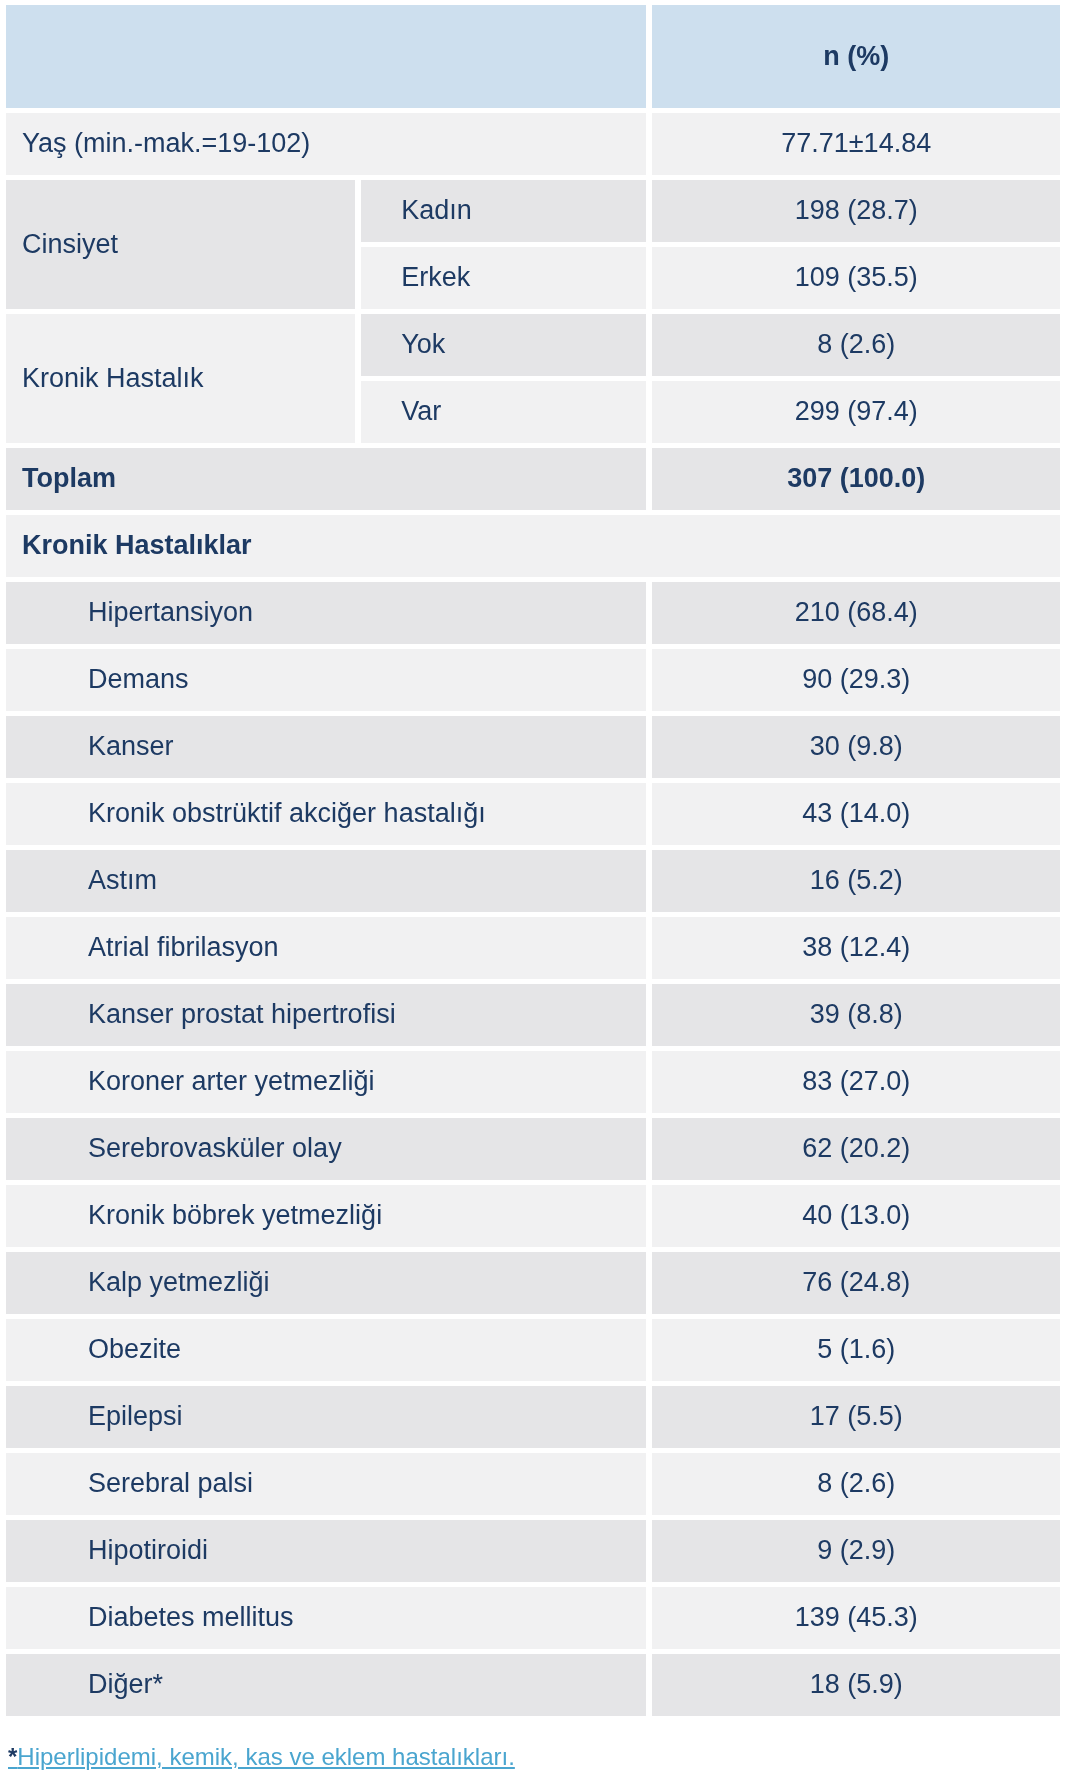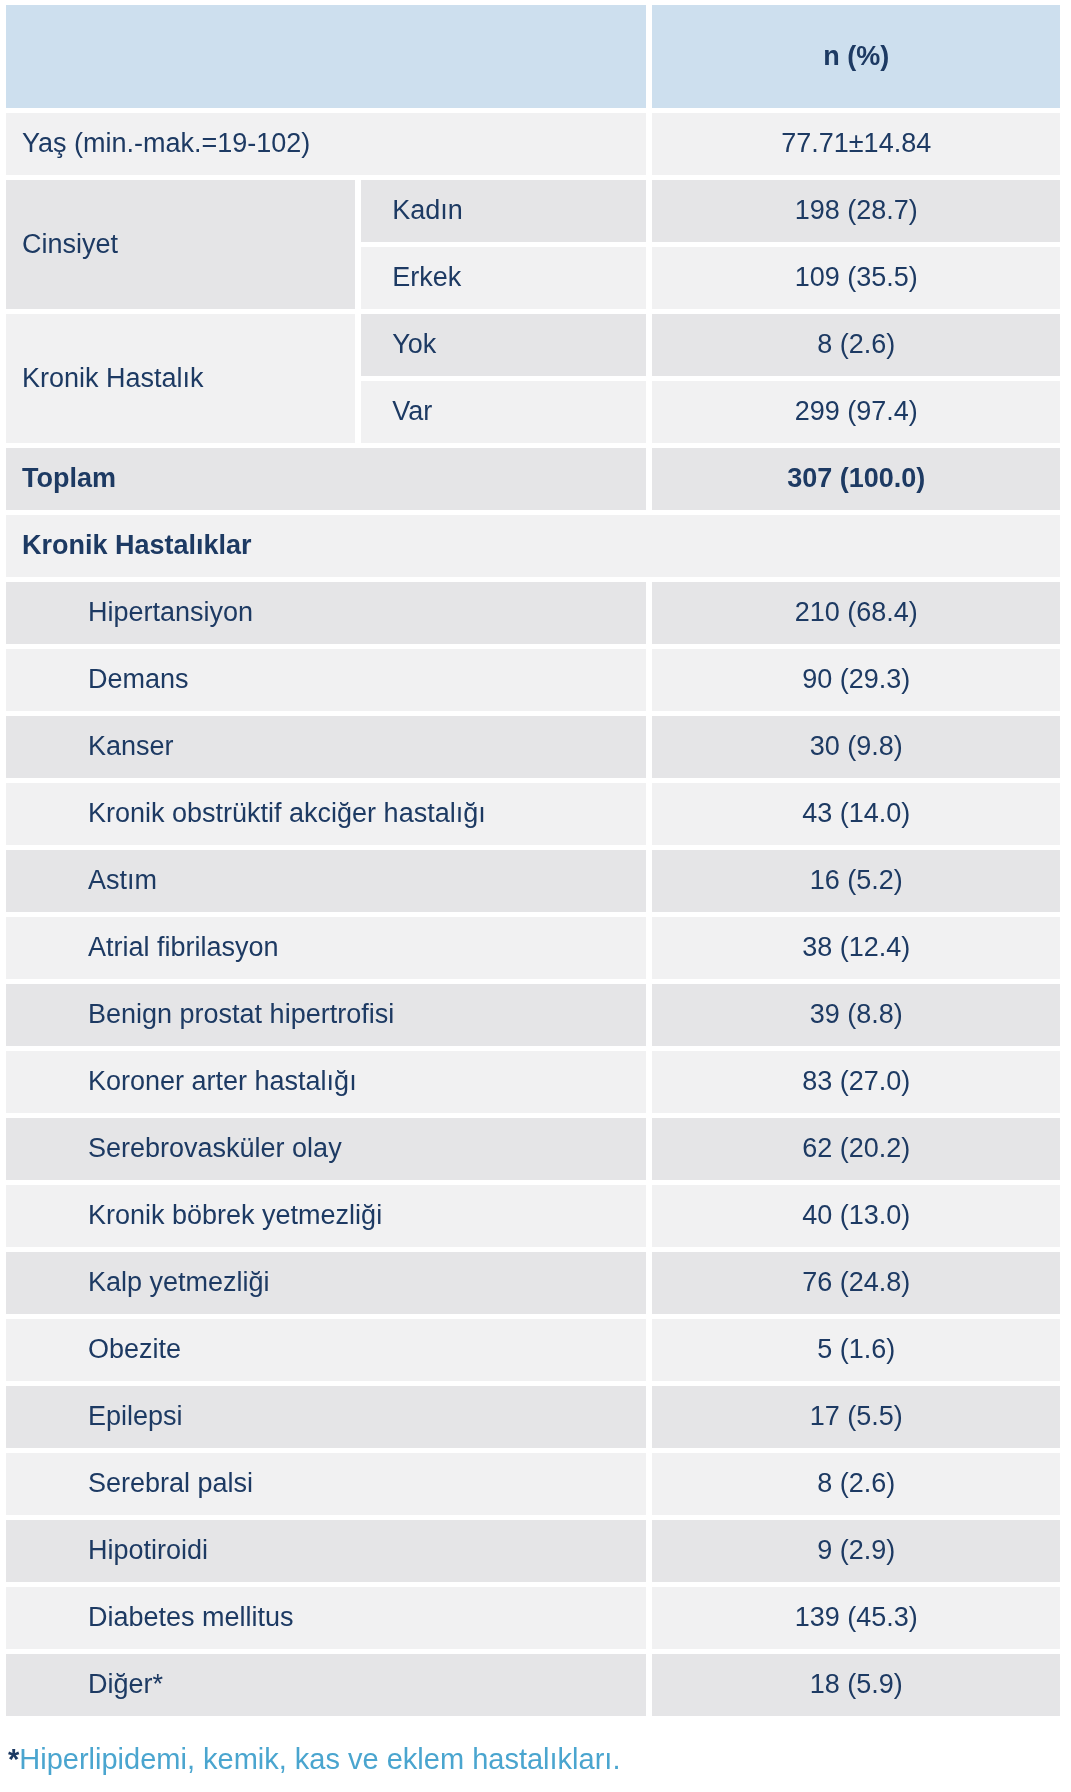--- a/index.html
+++ b/index.html
@@ -35,29 +35,30 @@
     white-space: nowrap;
   }
   thead tr { height: 103px; }
   tbody tr { height: 62px; }
 
   .hdr   { background: var(--header-bg); }
   .light { background: var(--row-light); }
   .dark  { background: var(--row-dark); }
 
   .lbl  { padding-left: 16px; text-align: left; }
-  .sub  { padding-left: 31px; text-align: left; }
+  .sub  { padding-left: 40px; text-align: left; }
   .item { padding-left: 82px; text-align: left; }
   .val  { text-align: center; }
   .bold { font-weight: bold; }
 
   .footnote {
     margin: 22px 0 0 8px;
-    font-size: 29px;
+    font-size: 24px;
     color: var(--fn-blue);
+    text-decoration: underline;
   }
   .footnote .star {
     color: var(--navy);
     font-weight: bold;
   }
 </style>
 </head>
 <body>
 
 <table class="stat-table">
@@ -120,25 +121,25 @@
       </tr>
       <tr>
         <td class="item dark" colspan="2">Astım</td>
         <td class="val dark">16 (5.2)</td>
       </tr>
       <tr>
         <td class="item light" colspan="2">Atrial fibrilasyon</td>
         <td class="val light">38 (12.4)</td>
       </tr>
       <tr>
-        <td class="item dark" colspan="2">Benign prostat hipertrofisi</td>
+        <td class="item dark" colspan="2">Kanser prostat hipertrofisi</td>
         <td class="val dark">39 (8.8)</td>
       </tr>
       <tr>
-        <td class="item light" colspan="2">Koroner arter hastalığı</td>
+        <td class="item light" colspan="2">Koroner arter yetmezliği</td>
         <td class="val light">83 (27.0)</td>
       </tr>
       <tr>
         <td class="item dark" colspan="2">Serebrovasküler olay</td>
         <td class="val dark">62 (20.2)</td>
       </tr>
       <tr>
         <td class="item light" colspan="2">Kronik böbrek yetmezliği</td>
         <td class="val light">40 (13.0)</td>
       </tr>

